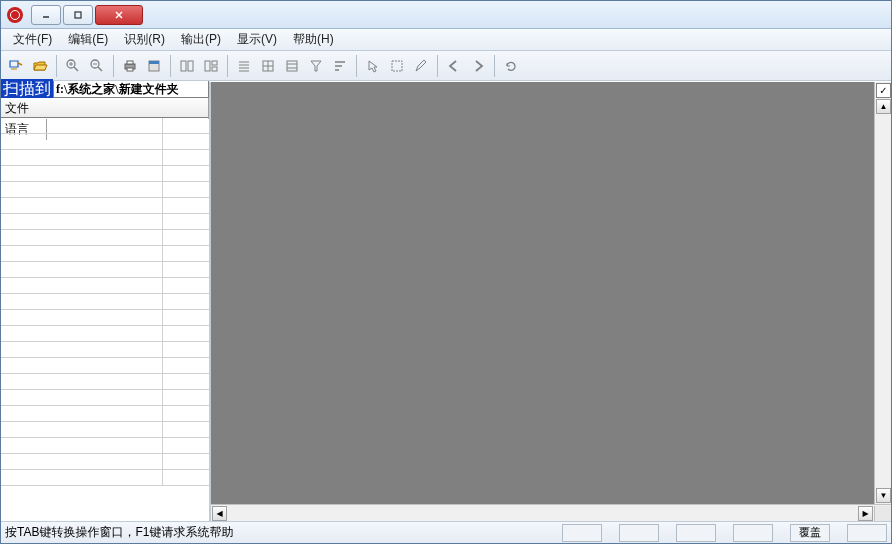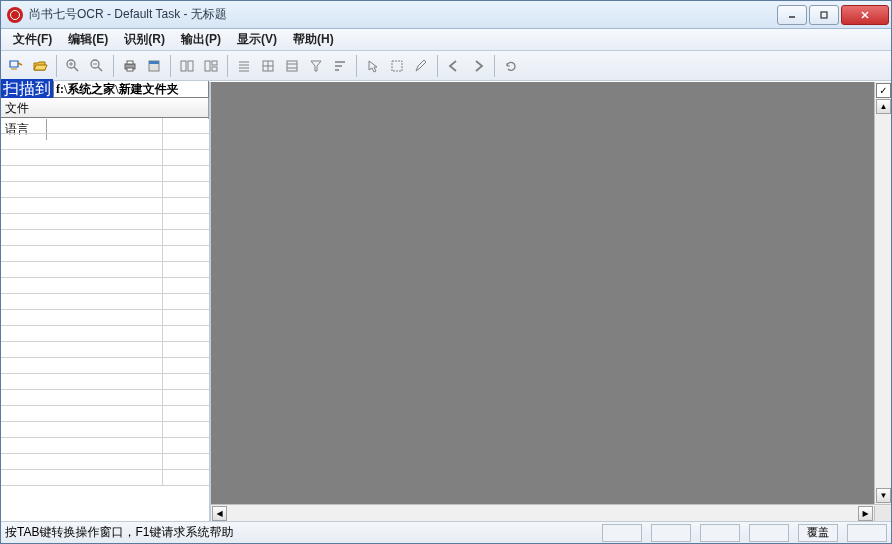--- a/index.html
+++ b/index.html
@@ -7,21 +7,21 @@
 .window { width: 892px; height: 544px; border: 1px solid #5a7aa0; background: #fff; display: flex; flex-direction: column; }
 .titlebar { height: 28px; background: linear-gradient(#eaf3fc, #d6e5f5); display: flex; align-items: center; padding: 0 2px 0 6px; border-bottom: 1px solid #a0b8d0; }
 .titlebar-icon { width: 16px; height: 16px; background: #c82020; border-radius: 50%; margin-right: 6px; position: relative; }
 .titlebar-icon::after { content: ""; position: absolute; top: 3px; left: 3px; width: 10px; height: 10px; border: 1.5px solid #fff; border-radius: 50%; box-sizing: border-box; }
 .titlebar-text { flex: 1; color: #2a3a4a; font-size: 12px; }
 .win-btns { display: flex; gap: 0; }
 .win-btn { width: 30px; height: 20px; border: 1px solid #8a9cb0; background: linear-gradient(#f8fbff, #dee9f5); border-radius: 3px; margin-left: 2px; display: flex; align-items: center; justify-content: center; cursor: pointer; }
 .win-btn.close { width: 48px; background: linear-gradient(#e87070, #c83030); border-color: #a02020; }
 .win-btn svg { width: 10px; height: 10px; }
 .menubar { height: 22px; background: linear-gradient(#f6f9fd, #e8eef6); border-bottom: 1px solid #c0ccd8; display: flex; align-items: center; padding: 0 4px; }
-.menu-item { padding: 2px 8px; cursor: pointer; color: #222; font-weight: bold; }
+.menu-item { padding: 2px 8px; cursor: pointer; color: #222; }
 .toolbar { height: 30px; background: linear-gradient(#f4f7fb, #e6ecf4); border-bottom: 1px solid #c0ccd8; display: flex; align-items: center; padding: 0 4px; gap: 2px; }
 .tbtn { width: 22px; height: 22px; display: flex; align-items: center; justify-content: center; cursor: pointer; border-radius: 2px; }
 .tsep { width: 1px; height: 22px; background: #b0bcc8; margin: 0 3px; }
 .content { flex: 1; display: flex; border-top: 1px solid #fff; min-height: 0; }
 .left-panel { width: 210px; background: #fff; border-right: 2px solid #c0ccd8; display: flex; flex-direction: column; }
 .scan-row { height: 16px; display: flex; align-items: center; border-bottom: 1px solid #808080; }
 .scan-label { background: #1040c0; color: #fff; padding: 0 2px; font-size: 16px; white-space: nowrap; }
 .scan-path { flex: 1; border: 1px solid #808080; border-top: none; border-bottom: none; font-weight: bold; font-family: SimSun, serif; font-size: 12px; padding: 0 2px; white-space: nowrap; overflow: hidden; }
 .headers { height: 20px; display: flex; background: linear-gradient(#fdfdfd, #ececec); border-bottom: 1px solid #808080; flex-direction: column; }
 .header-cell { border-right: 1px solid #a0a0a0; padding: 2px 4px; font-size: 12px; }
@@ -34,31 +34,30 @@
 .right-panel { flex: 1; display: flex; flex-direction: column; background: #808080; position: relative; }
 .right-main { flex: 1; position: relative; }
 .right-vsb { position: absolute; right: 0; top: 0; width: 17px; height: 100%; background: #f0f0f0; border-left: 1px solid #c0c0c0; }
 .right-vsb .chk { width: 15px; height: 15px; margin: 1px; background: #fff; border: 1px solid #808080; display: flex; align-items: center; justify-content: center; font-size: 10px; }
 .right-vsb .arrow { width: 15px; height: 15px; margin: 1px 1px 0 1px; background: linear-gradient(#fdfdfd, #e0e0e0); border: 1px solid #a0a0a0; display: flex; align-items: center; justify-content: center; font-size: 8px; }
 .right-hsb { height: 17px; background: #f0f0f0; border-top: 1px solid #c0c0c0; display: flex; align-items: center; }
 .right-hsb .arrow { width: 15px; height: 15px; background: linear-gradient(#fdfdfd, #e0e0e0); border: 1px solid #a0a0a0; display: flex; align-items: center; justify-content: center; font-size: 8px; margin: 0 1px; }
 .right-hsb .track { flex: 1; }
 .statusbar { height: 22px; background: linear-gradient(#f4f7fb, #e6ecf4); border-top: 1px solid #c0ccd8; display: flex; align-items: center; padding: 0 4px; font-size: 12px; }
 .status-text { flex: 1; }
-.status-cells { display: flex; gap: 8px; }
+.status-cells { display: flex; gap: 16px; }
 .status-cell { width: 40px; height: 18px; border: 1px solid #b0bcc8; background: #f0f4f8; margin-left: 1px; display: flex; align-items: center; justify-content: center; font-size: 11px; }
 .status-cell.wide { width: 40px; }
 </style>
 </head>
 <body>
 
 <div class="window">
   <div class="titlebar">
     <div class="titlebar-icon"></div>
-    <div class="titlebar-text">尚书七号OCR - Default Task - 无标题</div>
     <div class="win-btns">
       <div class="win-btn">
           <svg viewBox="0 0 10 10">
             <line x1="2" y1="7" x2="8" y2="7" stroke="#333" stroke-width="1.5"></line>
           </svg>
         </div>
       <div class="win-btn">
           <svg viewBox="0 0 10 10">
             <rect x="2" y="2" width="6" height="6" fill="none" stroke="#333" stroke-width="1.2"></rect>
           </svg>

